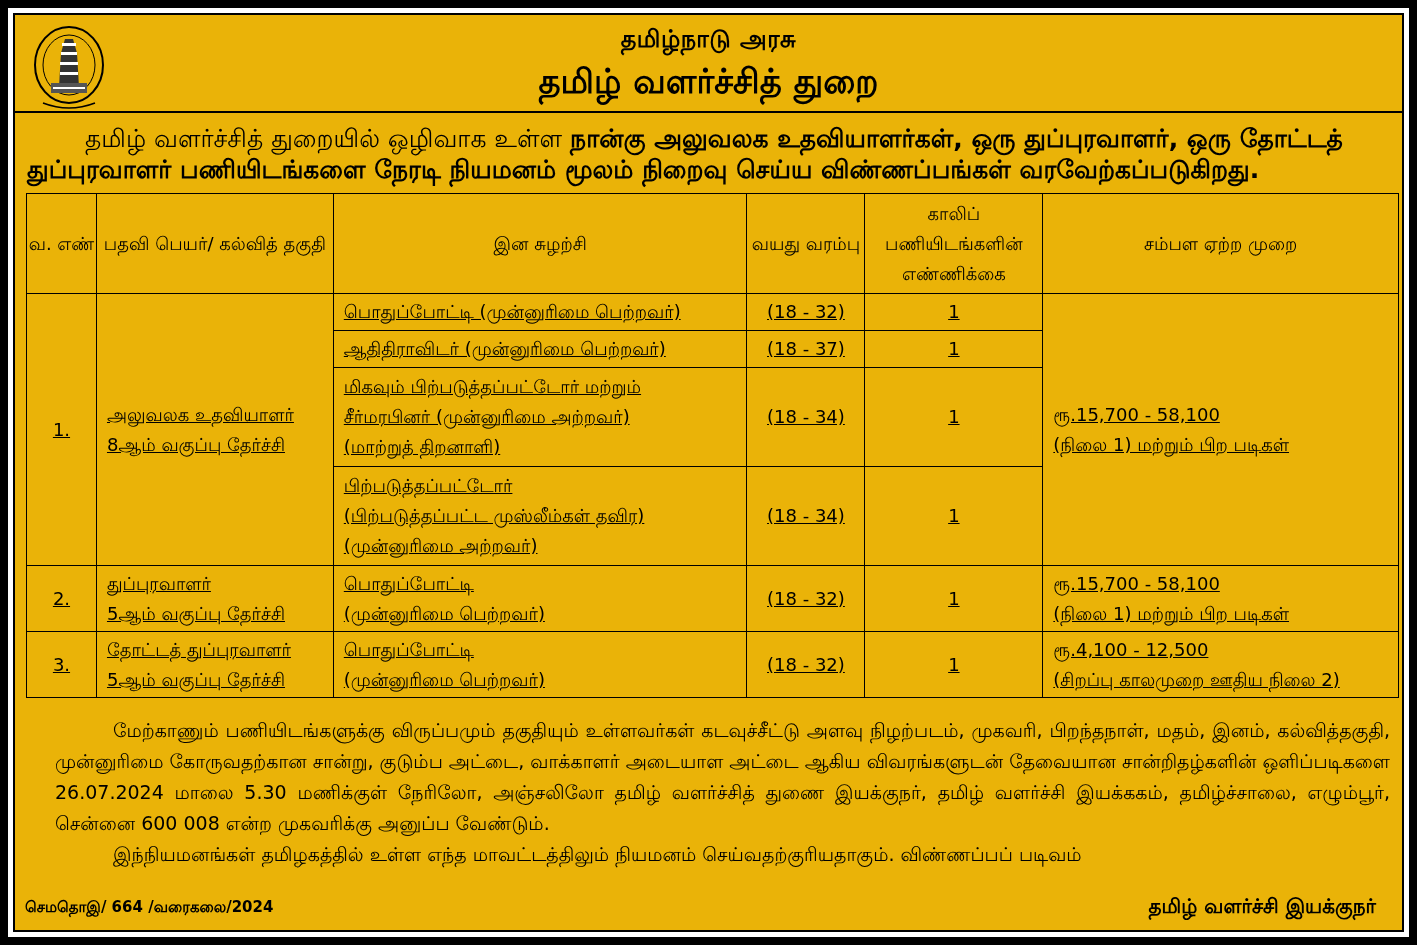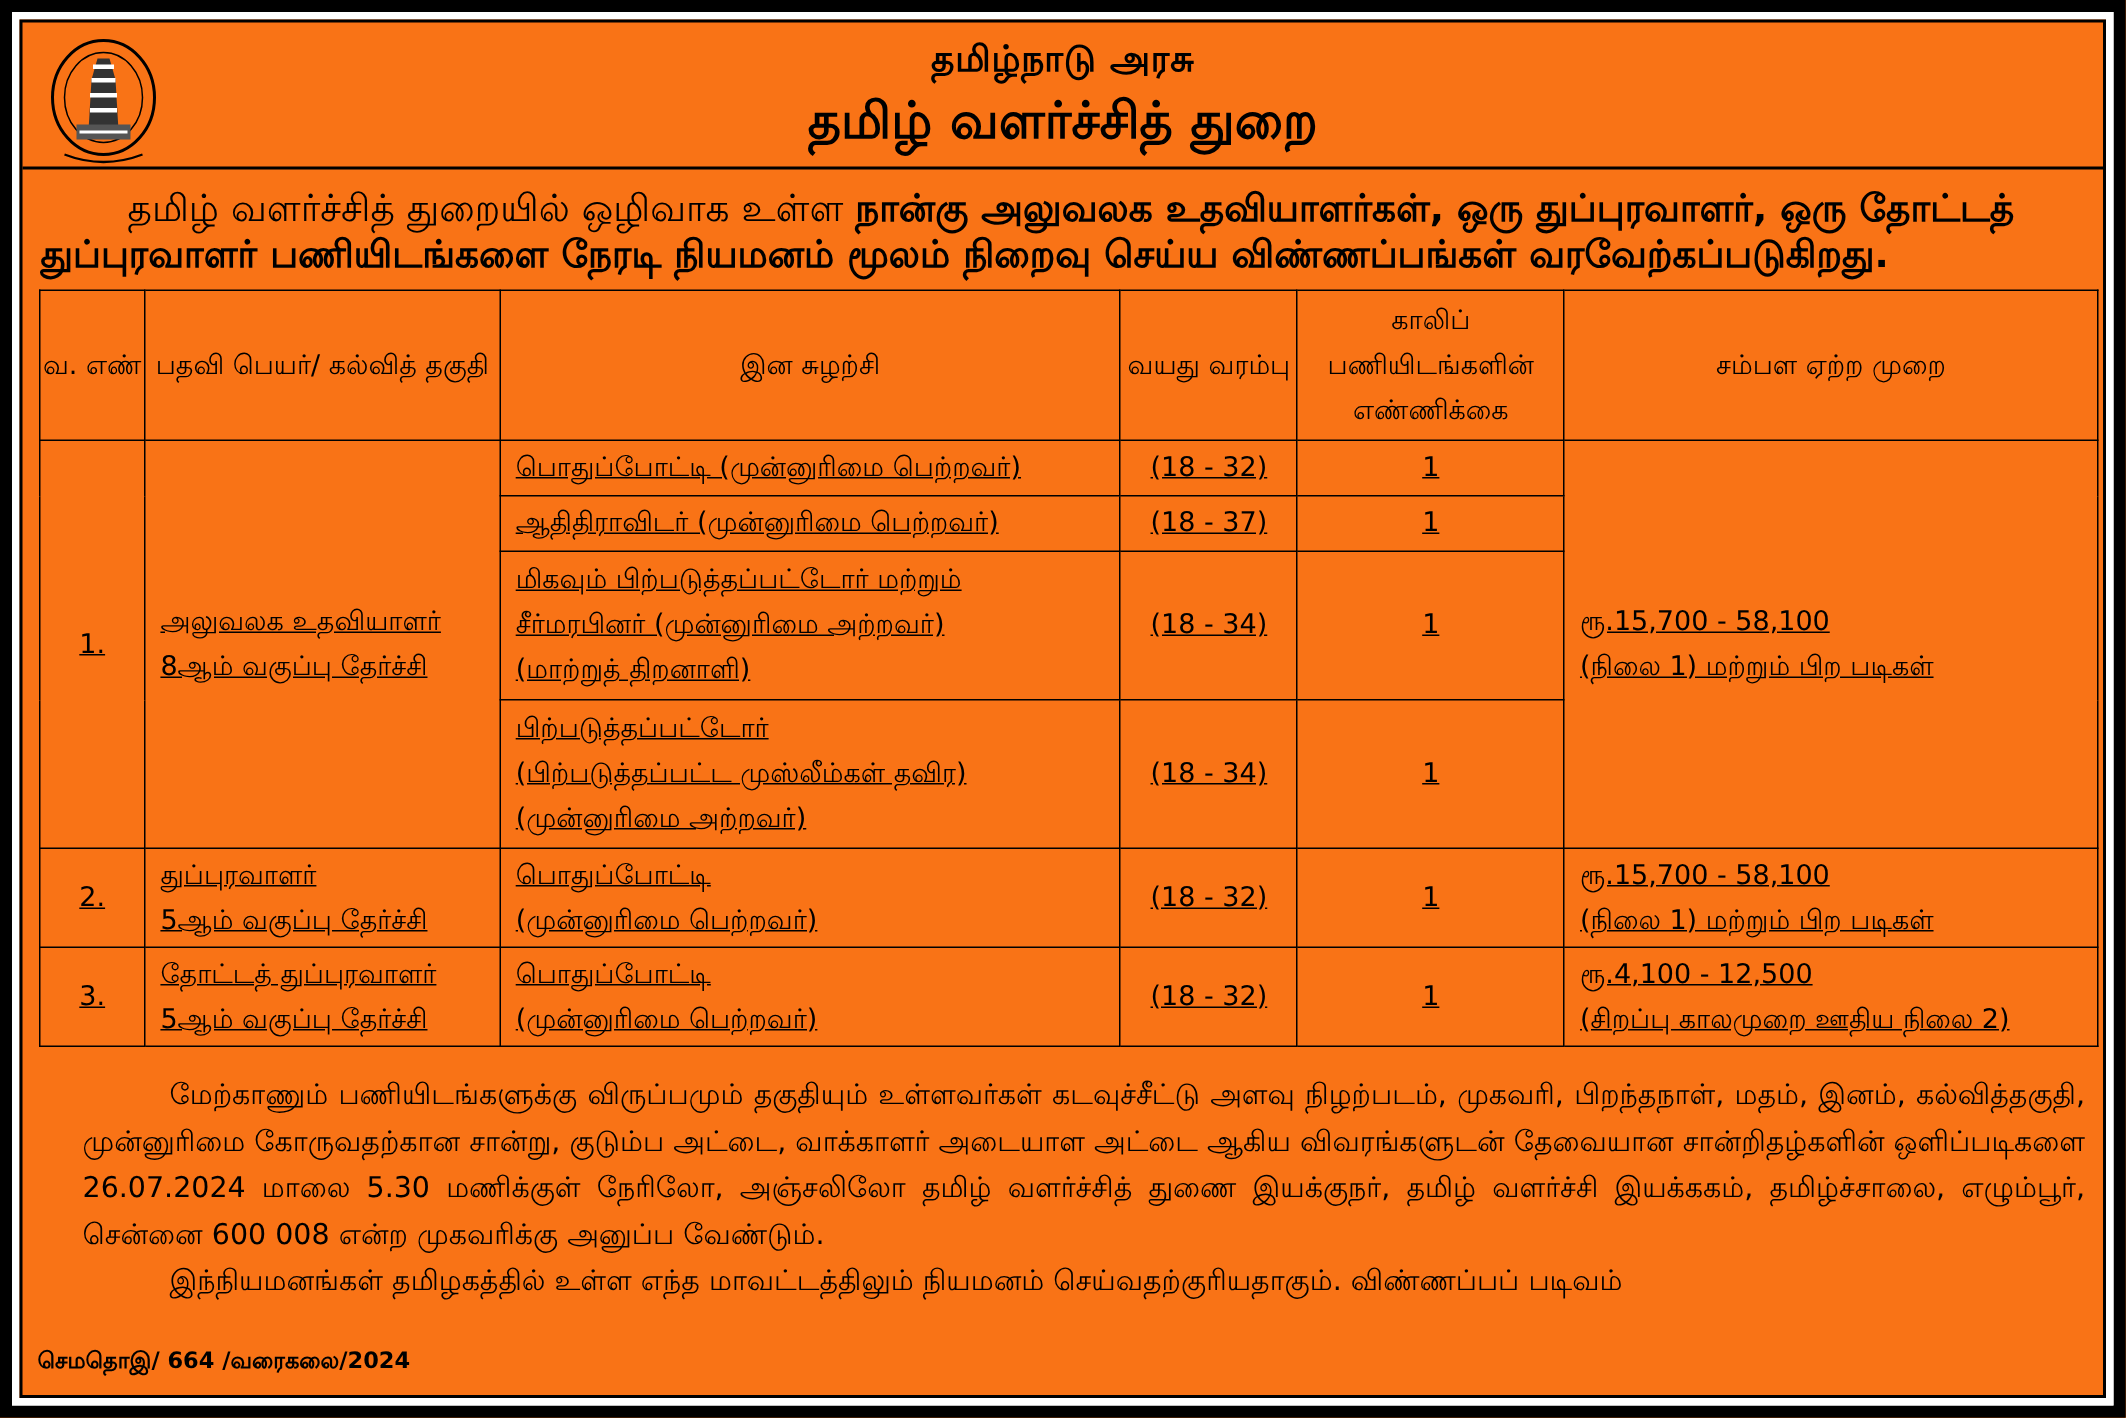--- a/index.html
+++ b/index.html
@@ -4,21 +4,21 @@
   <style>
     * { box-sizing: border-box; margin: 0; padding: 0; }
     html, body { width: 1417px; height: 945px; background: #000; overflow: hidden; }
     body { font-family: "DejaVu Sans", "Liberation Sans", sans-serif; color: #000; }
     .frame {
       position: absolute; left: 8px; top: 8px; width: 1401px; height: 929px;
       background: #fff; border: 2px solid #fff;
     }
     .inner {
       position: absolute; left: 3px; top: 3px; right: 3px; bottom: 3px;
-      border: 2px solid #000; background: #f97316;
+      border: 2px solid #000; background: #eab308;
     }
     .header { position: absolute; left: 0; top: 0; right: 0; height: 98px; border-bottom: 2px solid #000; }
     .emblem {
       position: absolute; left: 14px; top: 10px; width: 80px; height: 90px;
     }
     .gov-title {
       position: absolute; left: 0; right: 0; top: 10px; text-align: center;
       font-size: 24px; font-weight: bold; letter-spacing: 0.5px;
     }
     .dept-title {
@@ -169,15 +169,16 @@
         </tr>
       </tbody>
     </table>
 
     <div class="body-text">
       <p><span class="indent"></span><span>மேற்காணும் பணியிடங்களுக்கு விருப்பமும் தகுதியும் உள்ளவர்கள் கடவுச்சீட்டு அளவு நிழற்படம், முகவரி, பிறந்தநாள், மதம், இனம், கல்வித்தகுதி, முன்னுரிமை கோருவதற்கான சான்று, குடும்ப அட்டை, வாக்காளர் அடையாள அட்டை ஆகிய விவரங்களுடன் தேவையான சான்றிதழ்களின் ஒளிப்படிகளை 26.07.2024 மாலை 5.30 மணிக்குள் நேரிலோ, அஞ்சலிலோ தமிழ் வளர்ச்சித் துணை இயக்குநர், தமிழ் வளர்ச்சி இயக்ககம், தமிழ்ச்சாலை, எழும்பூர், சென்னை   600 008 என்ற  முகவரிக்கு அனுப்ப வேண்டும்.</span></p>
       <p><span class="indent"></span><span>இந்நியமனங்கள் தமிழகத்தில் உள்ள எந்த மாவட்டத்திலும் நியமனம் செய்வதற்குரியதாகும். விண்ணப்பப் படிவம்</span></p>
     </div>
 
     <div class="footer-ref">செமதொஇ/ 664 /வரைகலை/2024</div>
+    <div class="footer-sign">தமிழ் வளர்ச்சி இயக்குநர்</div>
 
   </div>
 </div>
 
 </body></html>

